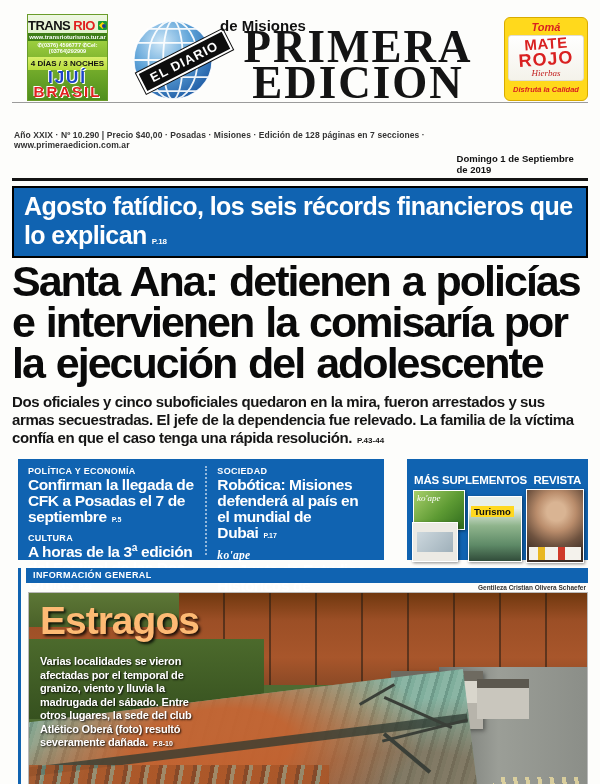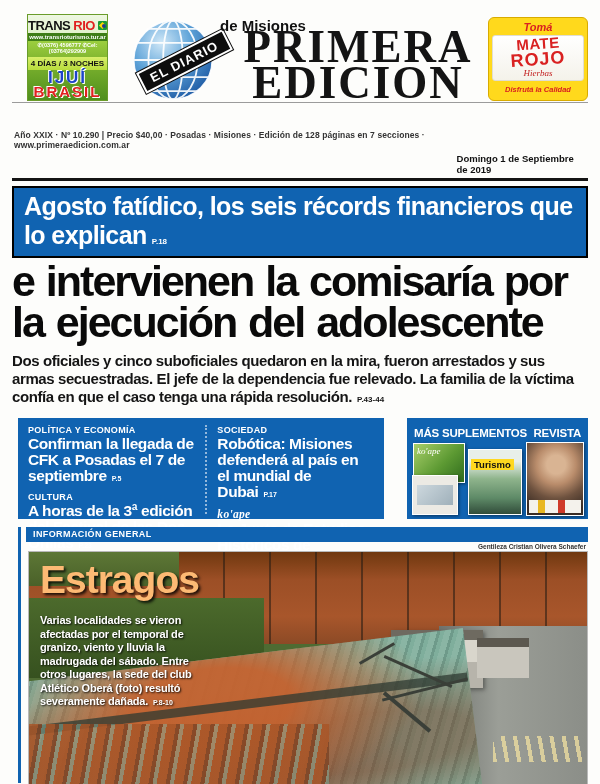--- a/index.html
+++ b/index.html
@@ -27,21 +27,21 @@
 
   .globe { position:absolute; left:132px; top:19px; }
   .badge { position:absolute; left:136px; top:50px; transform:rotate(-27deg);
     background:#0d0d0d; color:#fff; font-size:13px; font-weight:800; letter-spacing:1px;
     padding:2px 9px; border:2px solid #fff; box-shadow:0 0 0 1px #0d0d0d; }
   .region { position:absolute; left:220px; top:17px; font-size:15px; font-weight:800; color:#111; }
   .mh-title { position:absolute; left:208px; top:30px; width:300px; text-align:center;
     font-family:"Liberation Serif", serif; font-weight:700; color:#141414;
     font-size:45px; line-height:35px; letter-spacing:2px; transform:scaleY(1.02); }
 
-  .ad-right { position:absolute; right:12px; top:17px; width:100px; height:84px;
+  .ad-right { position:absolute; right:12px; top:17px; width:84px; height:84px;
     background:#ffd91c; border-radius:6px; border:1px solid #d8ab00; overflow:hidden; text-align:center; position:absolute;}
   .mr-toma { color:#d92121; font-style:italic; font-weight:700; font-size:11px; padding-top:3px; }
   .mr-scroll { background:linear-gradient(180deg,#fff,#f4f2ea); margin:2px 3px; border-radius:3px;
     border:1px solid #e0ddd2; padding:1px 0 2px; }
   .mr-mate { color:#d92121; font-weight:800; font-size:15px; line-height:14px; letter-spacing:.5px; transform:rotate(-4deg);}
   .mr-rojo { color:#d92121; font-weight:800; font-size:18px; line-height:17px; letter-spacing:1px; transform:rotate(-4deg);}
   .mr-hierbas { color:#c32121; font-style:italic; font-size:9px; font-family:"Liberation Serif",serif; }
   .mr-claim { color:#d92121; font-style:italic; font-weight:700; font-size:7.5px; padding-top:2px; }
 
   
@@ -66,21 +66,21 @@
   
   .bluebox { margin:9px 12px 0 18px; display:flex; gap:23px; height:101px; }
   .panel-left { flex:1 1 auto; background:var(--blue,#1063b1); color:#fff; display:flex; padding:7px 10px 5px; }
   .nb-col { width:50%; display:flex; flex-direction:column; }
   .nb-col.b { border-left:2px dotted rgba(255,255,255,.55); padding-left:10px; margin-left:9px; }
   .nb-label { font-size:9px; font-weight:800; letter-spacing:.3px; }
   .nb-label.koape { font-family:"Liberation Serif",serif; font-style:italic; font-weight:700; font-size:11.5px; text-transform:none; }
   .nb-title { font-size:15.5px; font-weight:800; line-height:16px; letter-spacing:-0.4px; margin:1px 0 5px; }
   .nb-title .pref { font-size:7px; }
 
-  .panel-right { flex:0 0 181px; background:var(--blue,#1063b1); color:#fff; padding:9px 5px; position:relative; }
+  .panel-right { flex:0 0 181px; background:var(--blue,#1063b1); color:#fff; padding:15px 5px; position:relative; }
   .pr-heads { display:flex; justify-content:space-between; font-size:11.5px; font-weight:800; letter-spacing:-0.2px; padding:0 2px; }
   .covers { position:relative; height:74px; margin-top:3px; }
   .thumb { position:absolute; border:1px solid #fff; box-shadow:1px 1px 3px rgba(0,0,0,.45); overflow:hidden; }
   .th-koape { left:1px; top:1px; width:52px; height:40px; background:linear-gradient(135deg,#a8cf6a,#5d9a33 55%,#2f6b1d); }
   .th-koape span { display:block; color:#fff; font-family:"Liberation Serif",serif; font-style:italic; font-size:9px; padding:2px 3px; }
   .th-white { left:0; top:33px; width:46px; height:40px; background:#eceae4; }
   .th-white::before { content:""; position:absolute; left:4px; top:9px; right:4px; height:20px; background:linear-gradient(135deg,#cdd8de,#9fb0ba); }
   .th-turismo { left:56px; top:7px; width:54px; height:66px; background:linear-gradient(180deg,#e8efe9 18%,#8fb48c 45%,#5e8a67 75%,#314c3a); }
   .th-turismo .tt { position:absolute; left:2px; top:9px; background:#ffd81f; color:#111; font-weight:800; font-size:9.5px; padding:0 3px; }
   .th-revista { left:114px; top:0; width:58px; height:74px;
@@ -200,20 +200,21 @@
     <span class="left">Año XXIX · Nº 10.290  |  Precio $40,00 · Posadas · Misiones · Edición de 128 páginas en 7 secciones · www.primeraedicion.com.ar</span>
     <span class="right">Domingo 1 de Septiembre de 2019</span>
   </div>
 
   <div class="banner">
     <span>Agosto fatídico, los seis récords financieros que lo explican</span><span class="pref">P.18</span>
   </div>
 
 
   <h1 class="headline">
+    <div>Santa Ana: detienen a policías</div>
     <div>e intervienen la comisaría por</div>
     <div>la ejecución del adolescente</div>
   </h1>
 
   <p class="deck">
     <span>Dos oficiales y cinco suboficiales quedaron en la mira, fueron arrestados y sus armas secuestradas. El jefe de la dependencia fue relevado. La familia de la víctima confía en que el caso tenga una rápida resolución.</span><span class="pref">P.43-44</span>
   </p>
 
   <section class="bluebox">
     <div class="panel-left">

